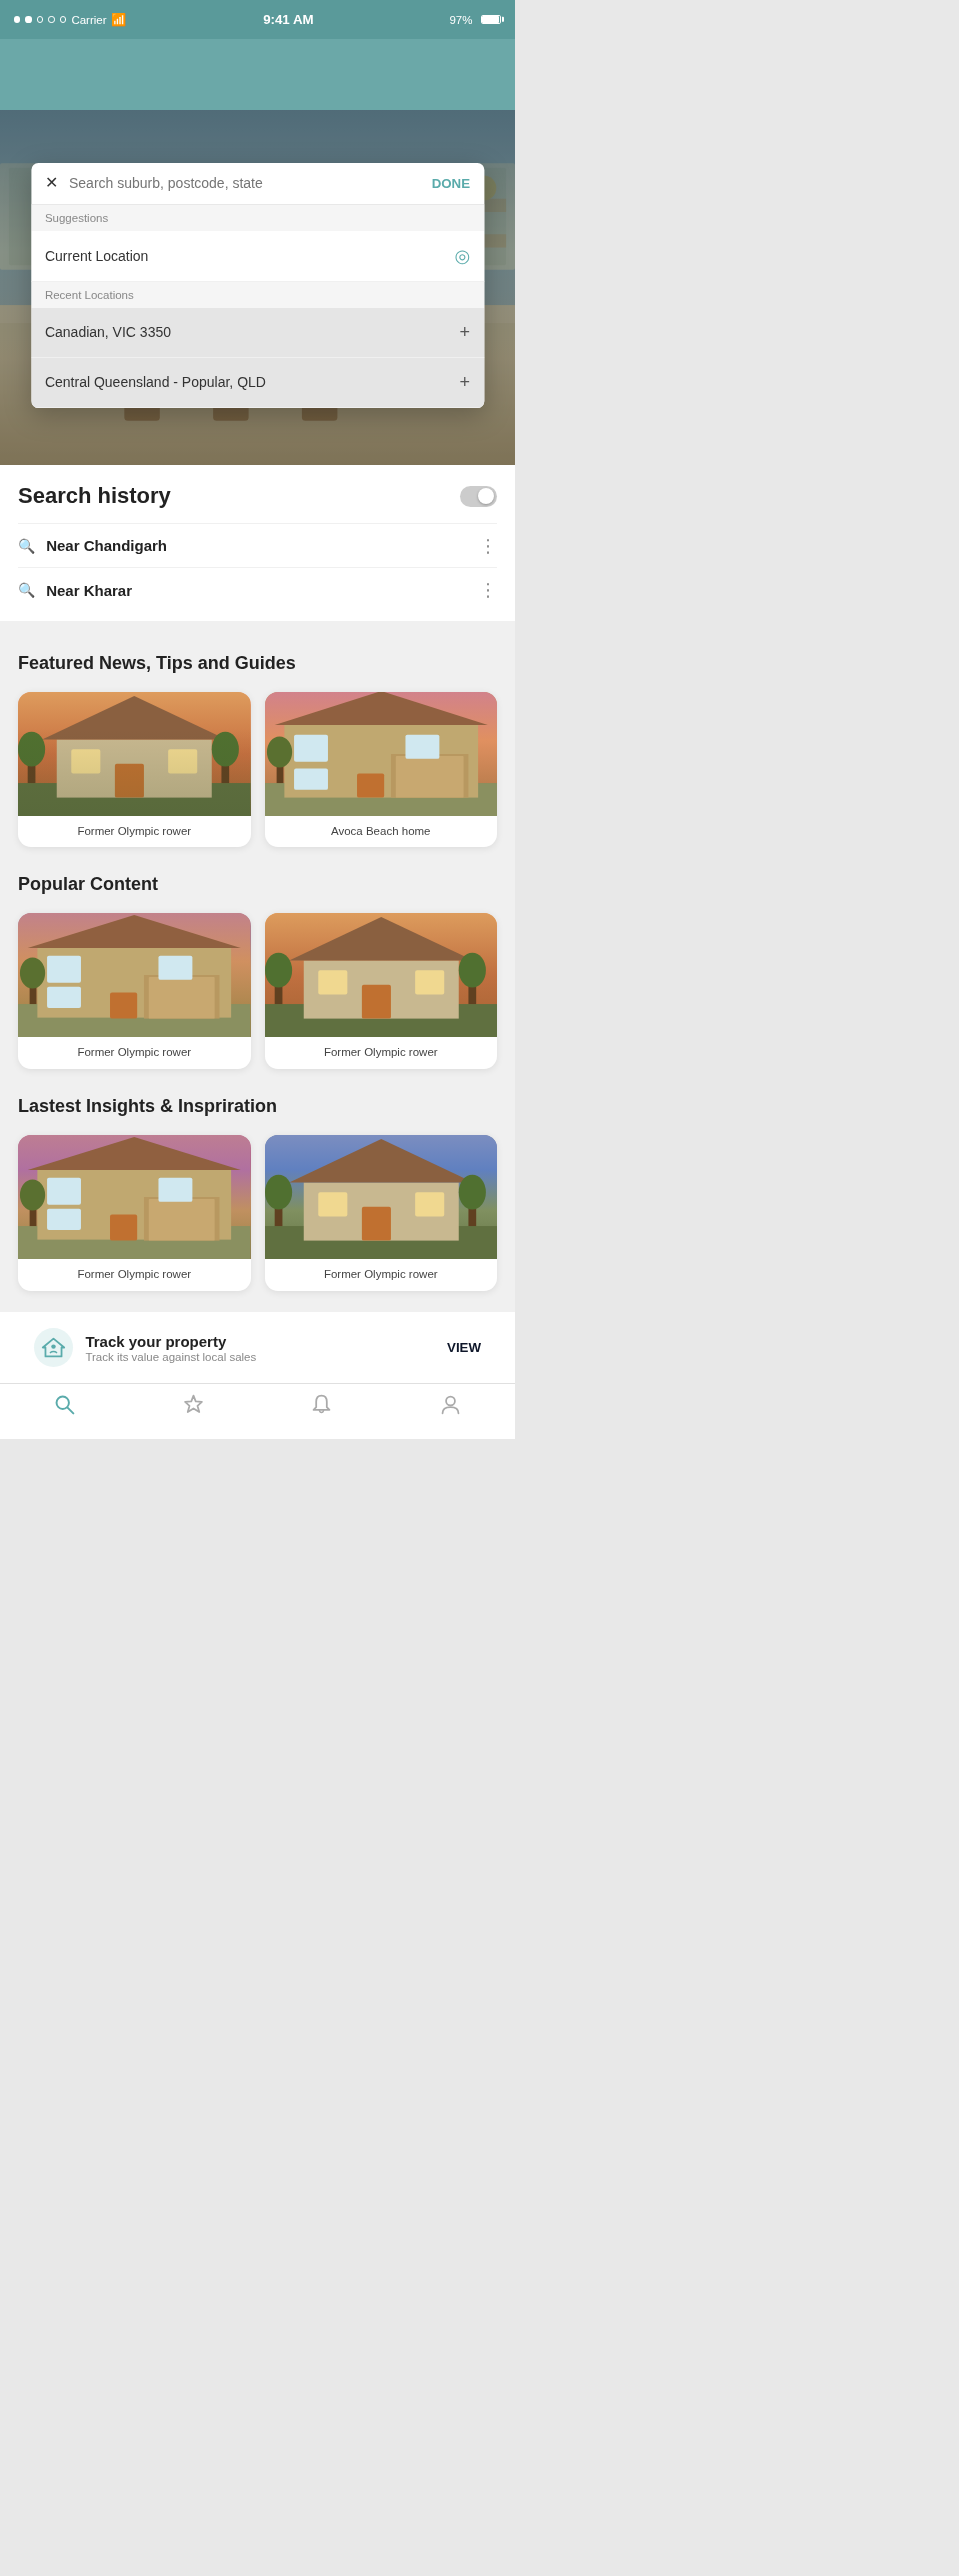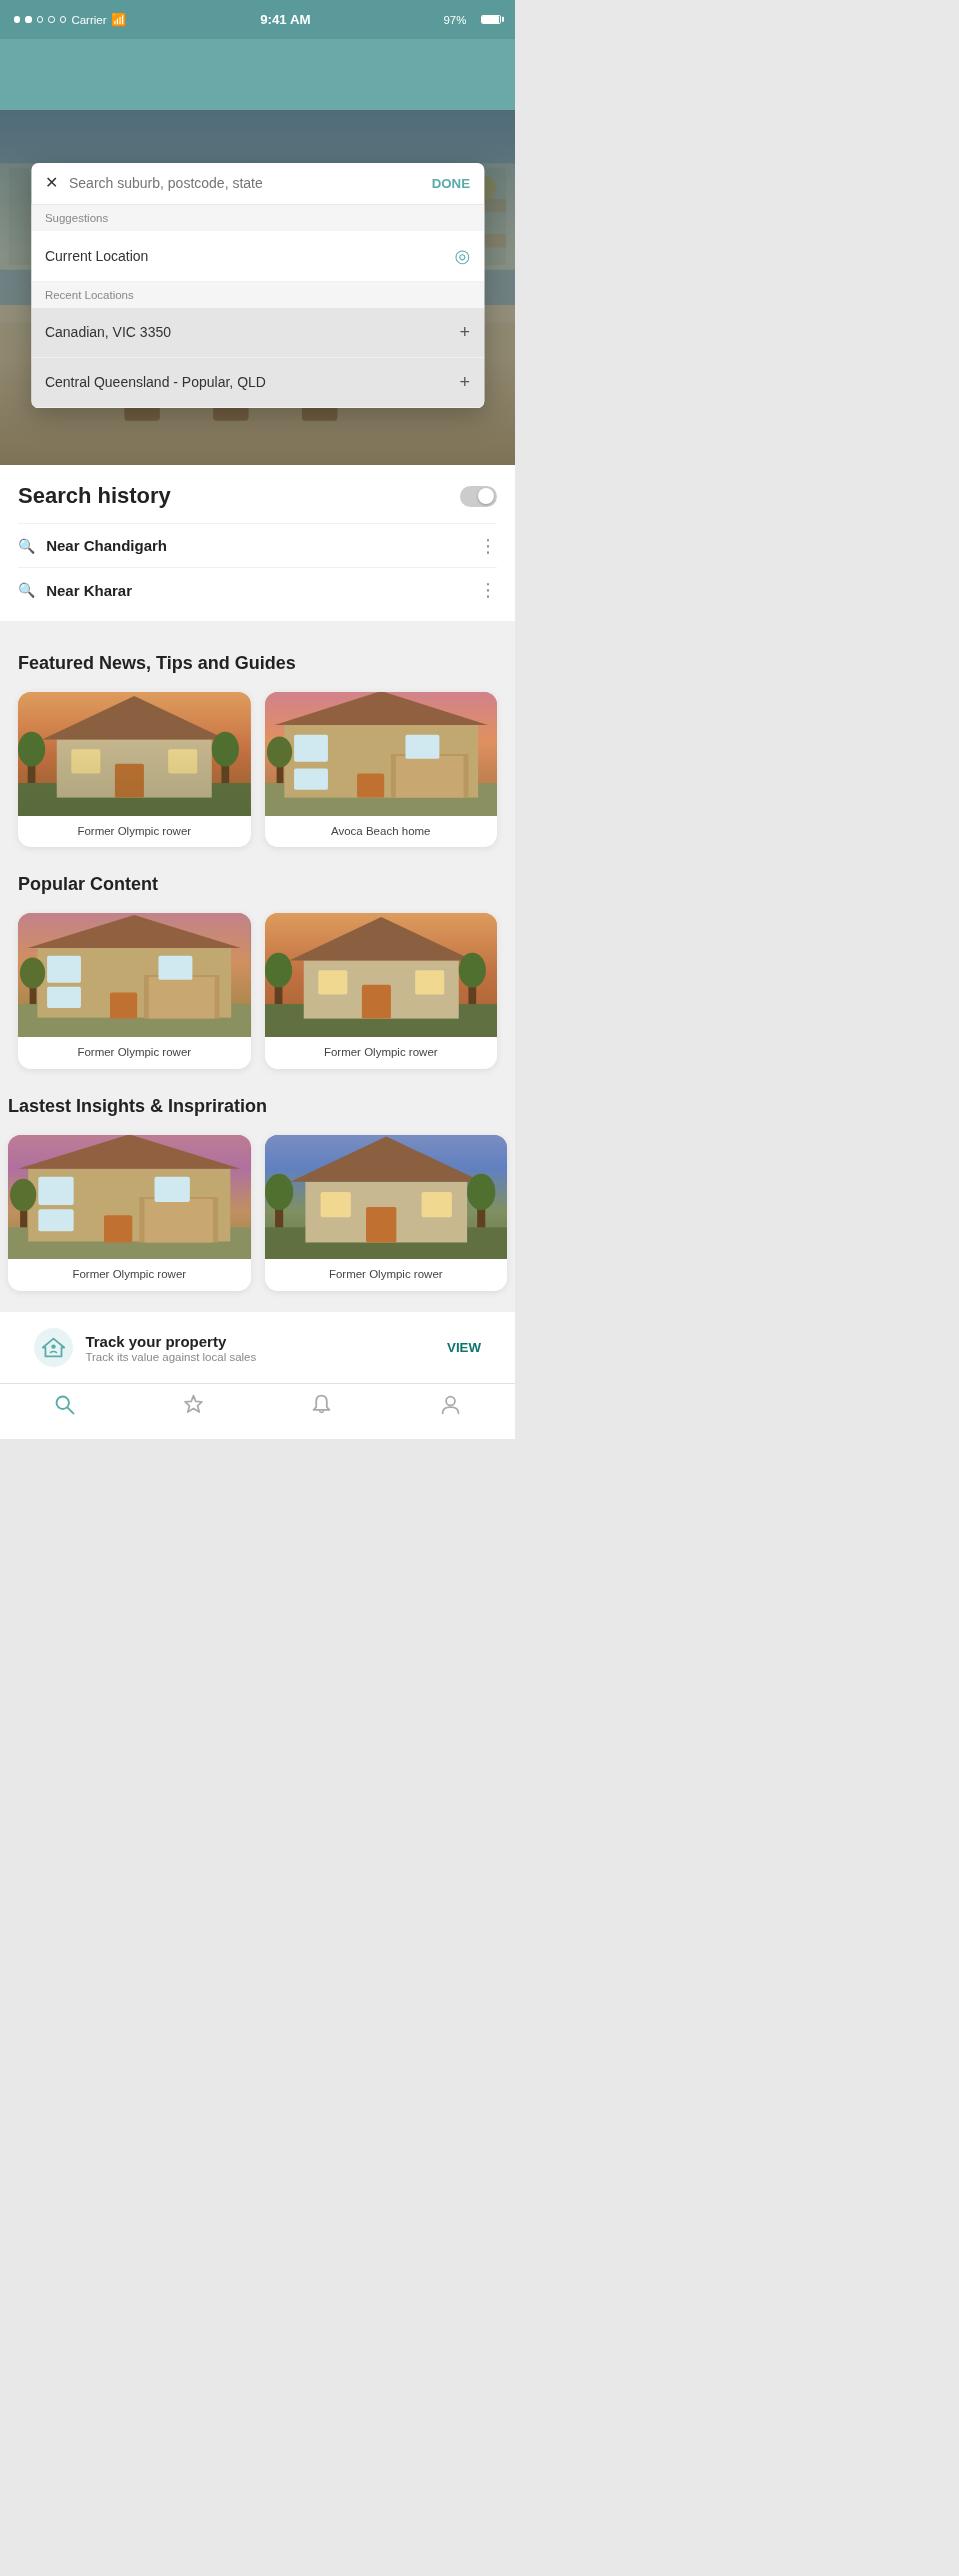--- a/index.html
+++ b/index.html
@@ -20,21 +20,21 @@
       display: flex;
       align-items: center;
       justify-content: space-between;
       padding: 0 14px;
       color: white;
       font-size: 11.5px;
       font-weight: 500;
     }
     .status-left { display: flex; align-items: center; gap: 5.3px; }
     .status-center { font-size: 13.3px; font-weight: 600; }
-    .status-right { display: flex; align-items: center; gap: 15px; }
+    .status-right { display: flex; align-items: center; gap: 9px; }
     .dot { width: 6.2px; height: 6.2px; border-radius: 50%; background: white; }
     .dot.empty { background: transparent; border: 1.3px solid white; }
     .wifi-icon { font-size: 12.4px; }
     .battery-bar {
       width: 19.5px; height: 9.8px; border: 1.3px solid white; border-radius: 1.8px; position: relative;
     }
     .battery-bar::after {
       content: ''; position: absolute; right: -3.6px; top: 50%; transform: translateY(-50%);
       width: 1.8px; height: 4.4px; background: white; border-radius: 0 0.9px 0.9px 0;
     }
@@ -286,21 +286,21 @@
 
     
     .popular-section {
       background: #f0f0f0;
       padding: 9px 18px 18px;
     }
 
     
     .insights-section {
       background: #f0f0f0;
-      padding: 9px 8px 18px;
+      padding: 9px 18px 18px;
     }
 
     
     .track-banner {
       background: white;
       display: flex;
       align-items: center;
       justify-content: space-between;
       padding: 16px 34px;
       margin-top: 3.6px;
@@ -324,21 +324,21 @@
       color: #222;
     }
     .track-text p {
       font-size: 11.5px;
       color: #888;
       margin-top: 1.8px;
     }
     .view-btn {
       font-size: 13.3px;
       font-weight: 700;
-      color: #0f766e;
+      color: #0f172a;
       cursor: pointer;
     }
 
     
     .bottom-nav {
       position: sticky;
       bottom: 0;
       background: white;
       border-top: 0.9px solid #e0e0e0;
       display: flex;

